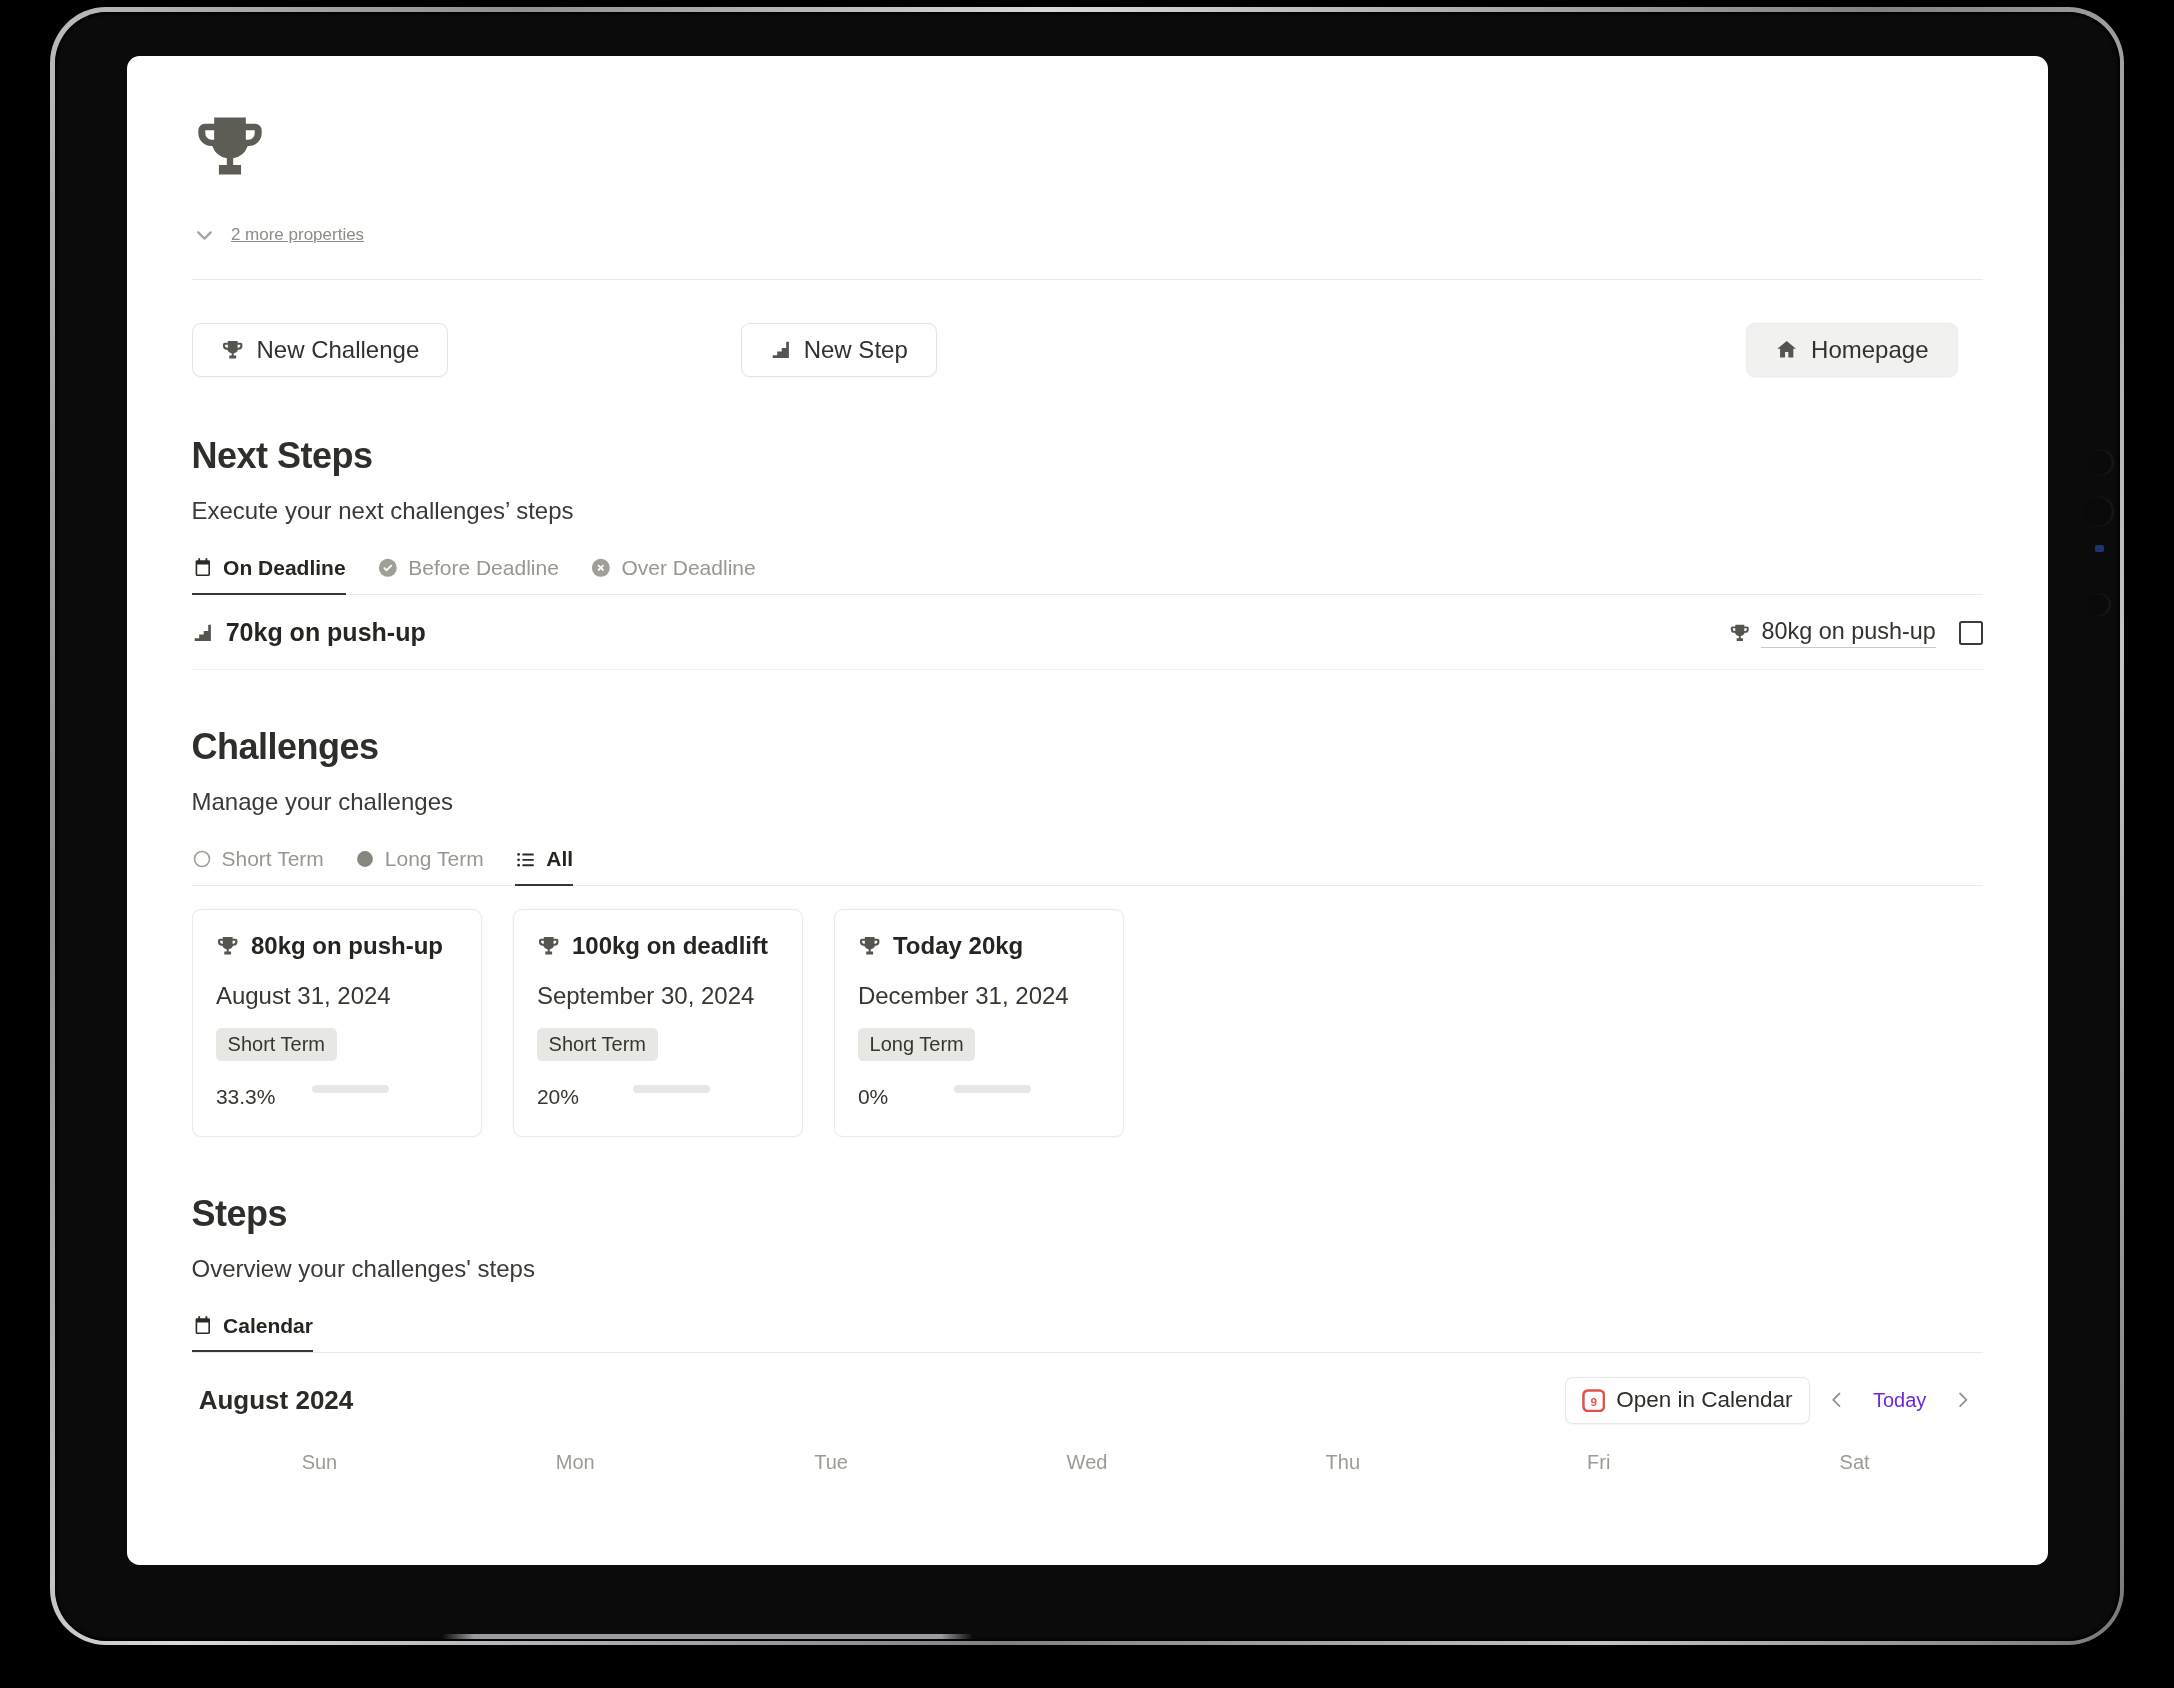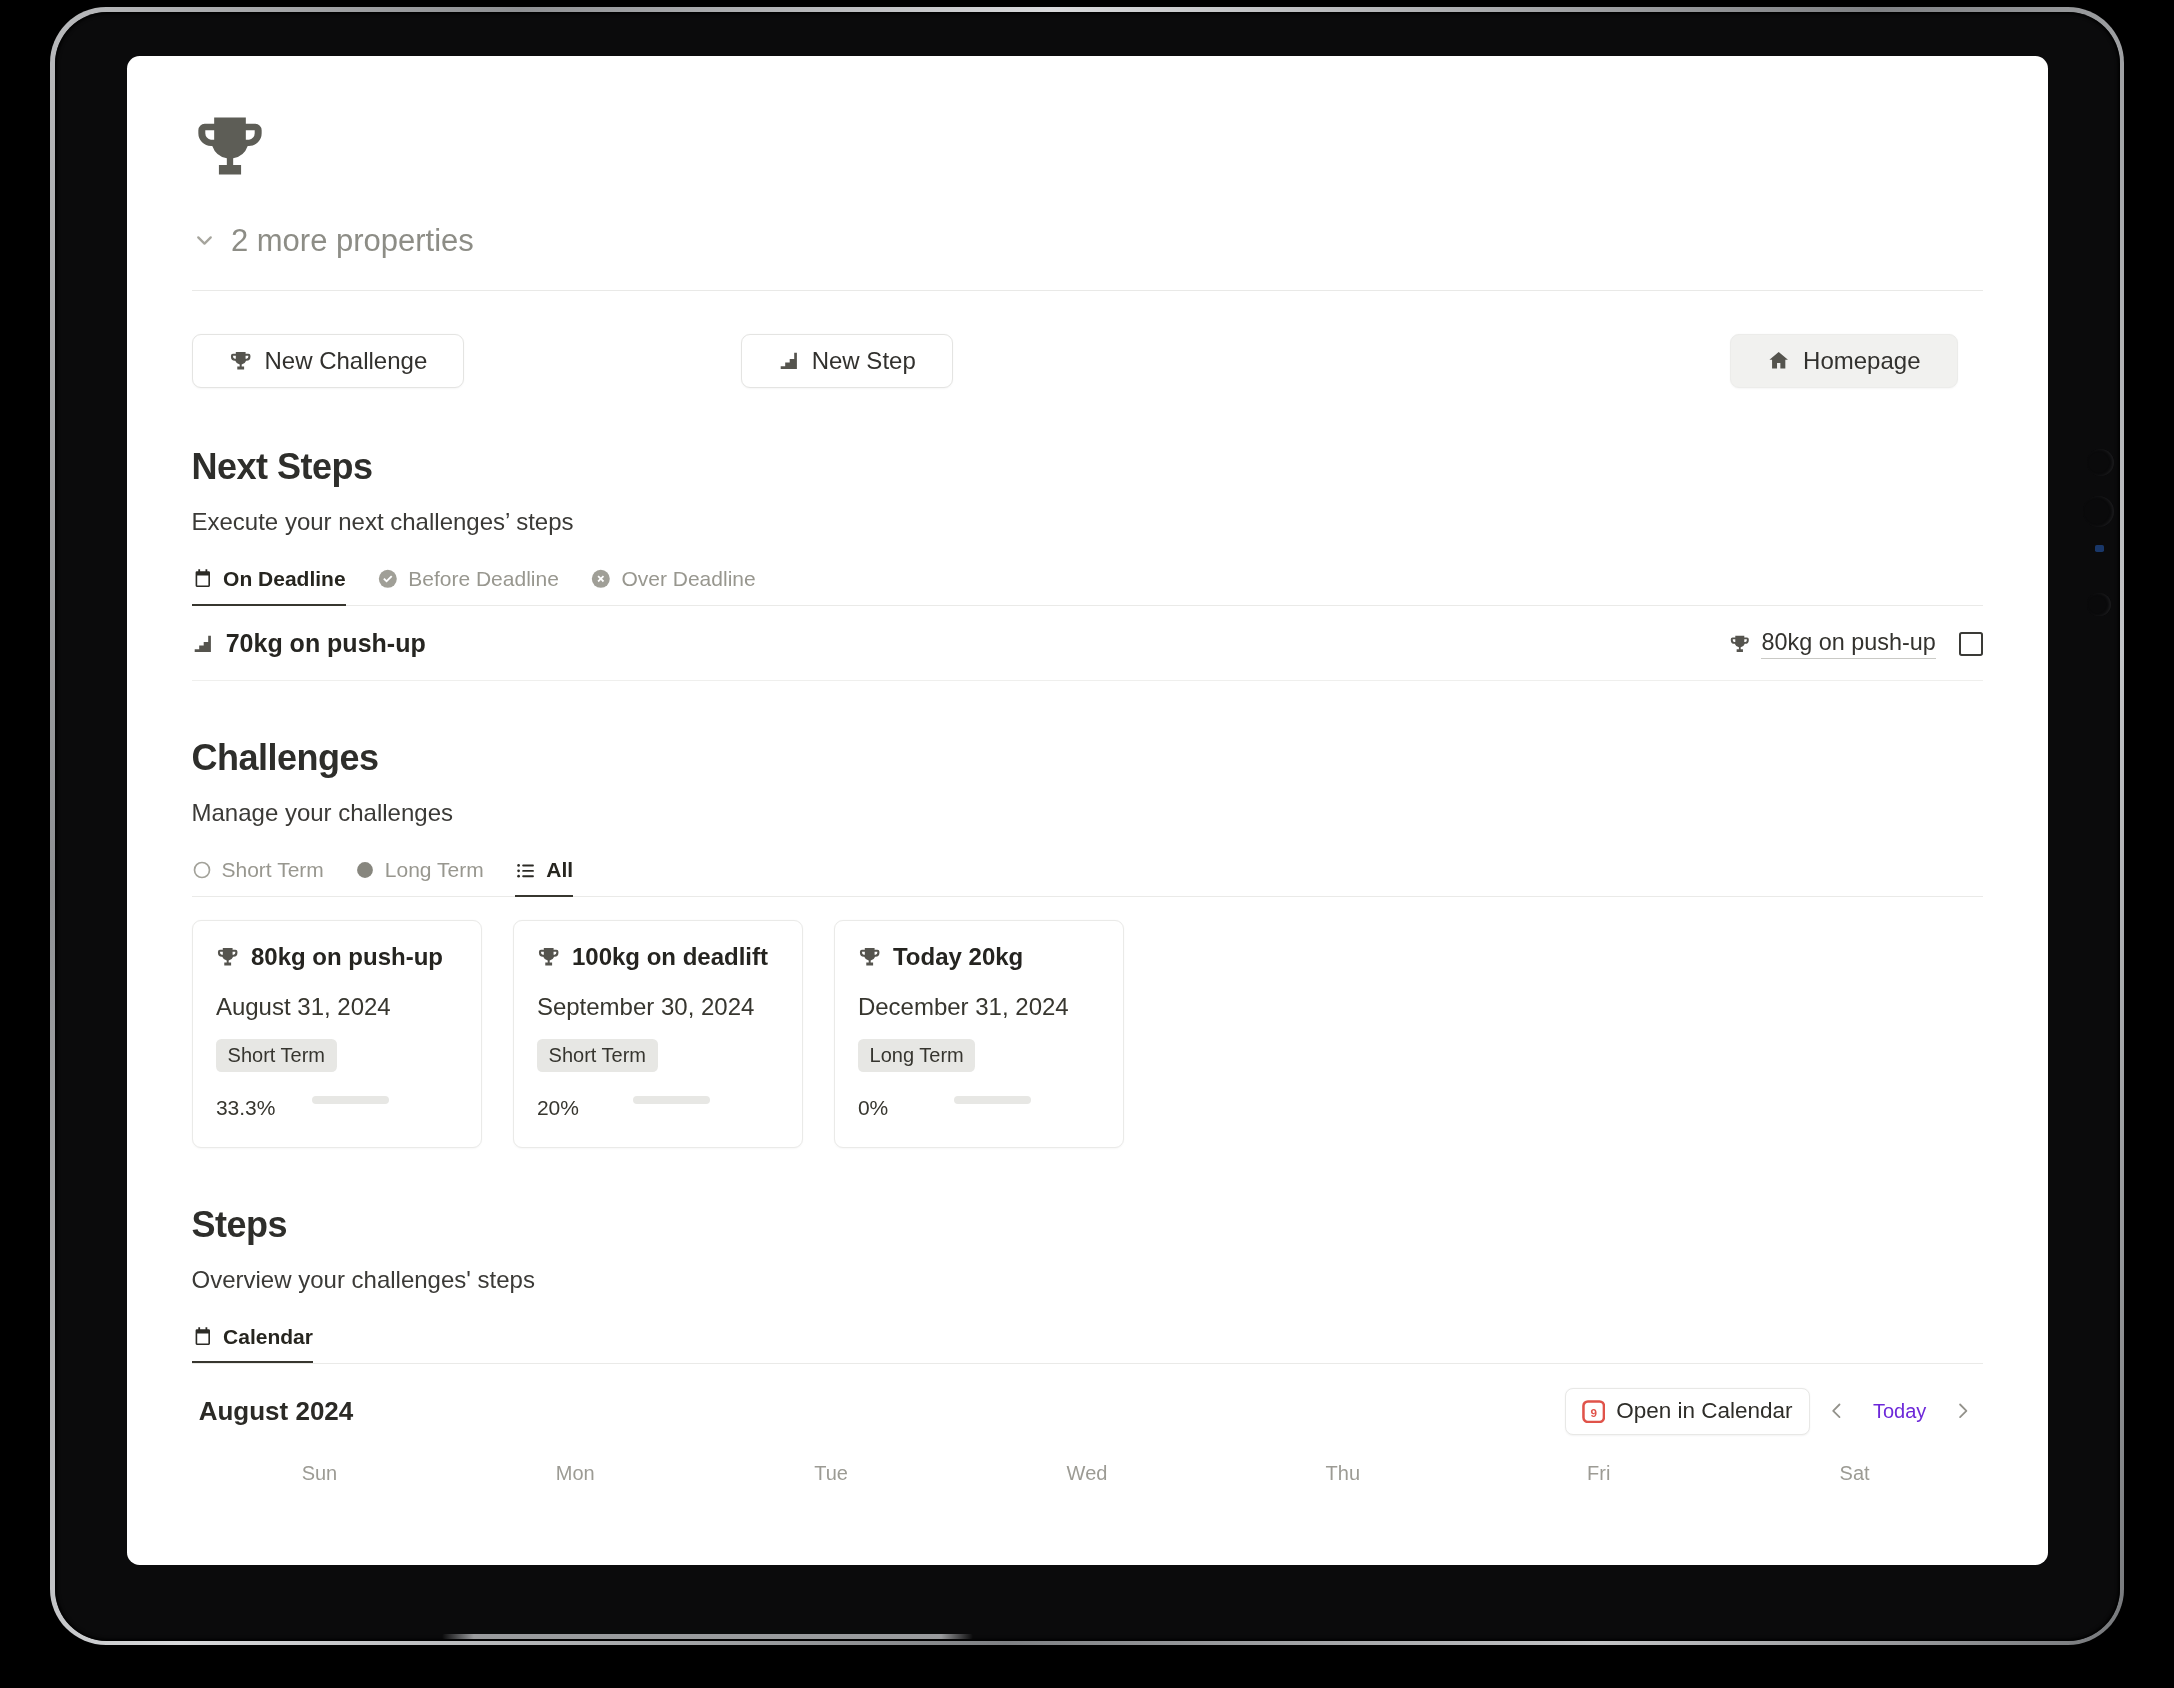--- a/index.html
+++ b/index.html
@@ -51,32 +51,32 @@
   .page { padding: 0 65px; }
   .inner { max-width: 1800px; margin: 0 auto; }
 
   .trophy-hero { margin-top: 52px; }
   .page-title {
     font-size: 63px; font-weight: 700; color: #2e2e2b;
     letter-spacing: -1.3px; margin-top: 36px; line-height: 1;
   }
   .props-row {
     display: flex; align-items: center; gap: 14.4px;
-    margin-top: 36px; color: #8d8d86; font-size: 31px;
+    margin-top: 36px; color: #8d8d86; font-size: 17px; text-decoration: underline;
   }
   .divider { height: 0.9px; background: #e9e9e7; margin-top: 31.5px; }
 
   
   .btn-row {
     display: flex; align-items: center;
     margin-top: 41px; position: relative; height: 58px;
   }
   .btn {
     display: inline-flex; align-items: center; gap: 12.6px;
-    height: 54px; padding: 0 36px;
+    height: 54px; padding: 0 28px;
     border: 0.9px solid #e4e4e2; border-radius: 9px;
     background: #fff; color: #32312e; font-size: 24px;
     box-shadow: 0 0.9px 1.8px rgba(15,15,15,.04);
     cursor: pointer; white-space: nowrap;
   }
   .btn.grey { background: #f1f1ef; border-color: #ececea; }
   .btn-new-challenge { position: absolute; left: 0; }
   .btn-new-step { position: absolute; left: 549px; }
   .btn-homepage { position: absolute; right: 25px; }
 

